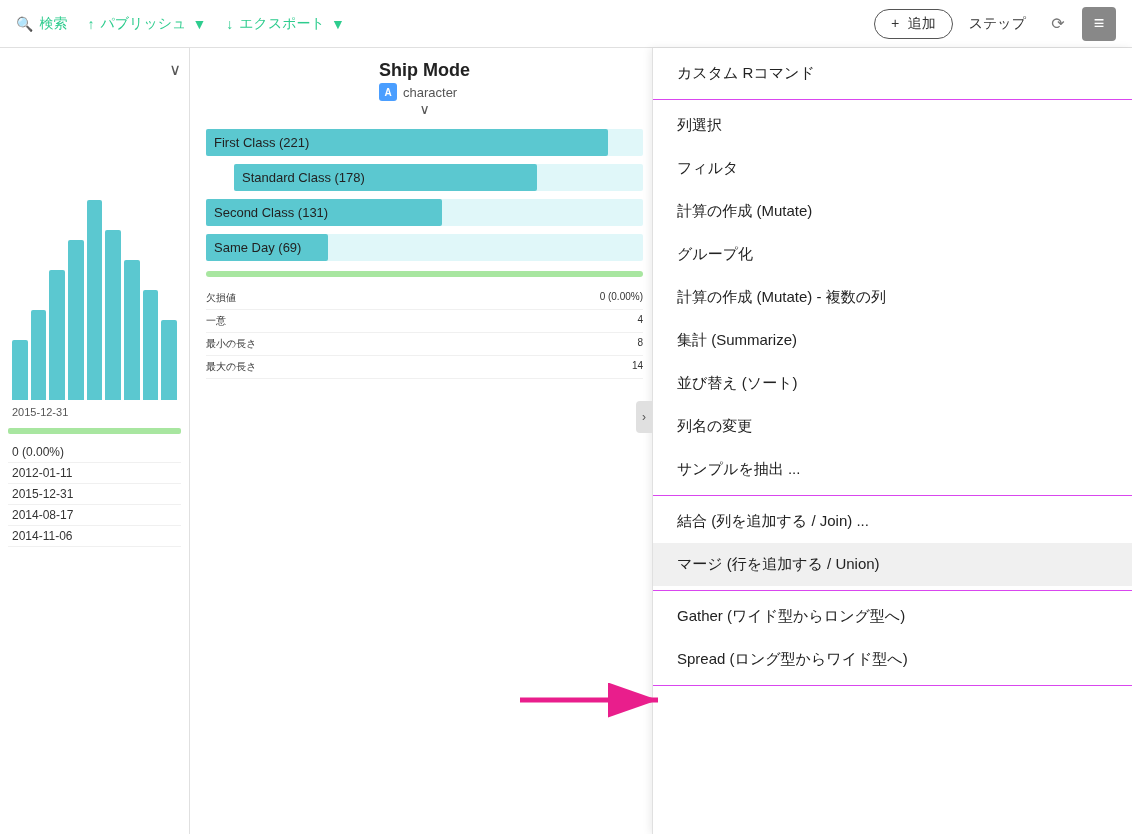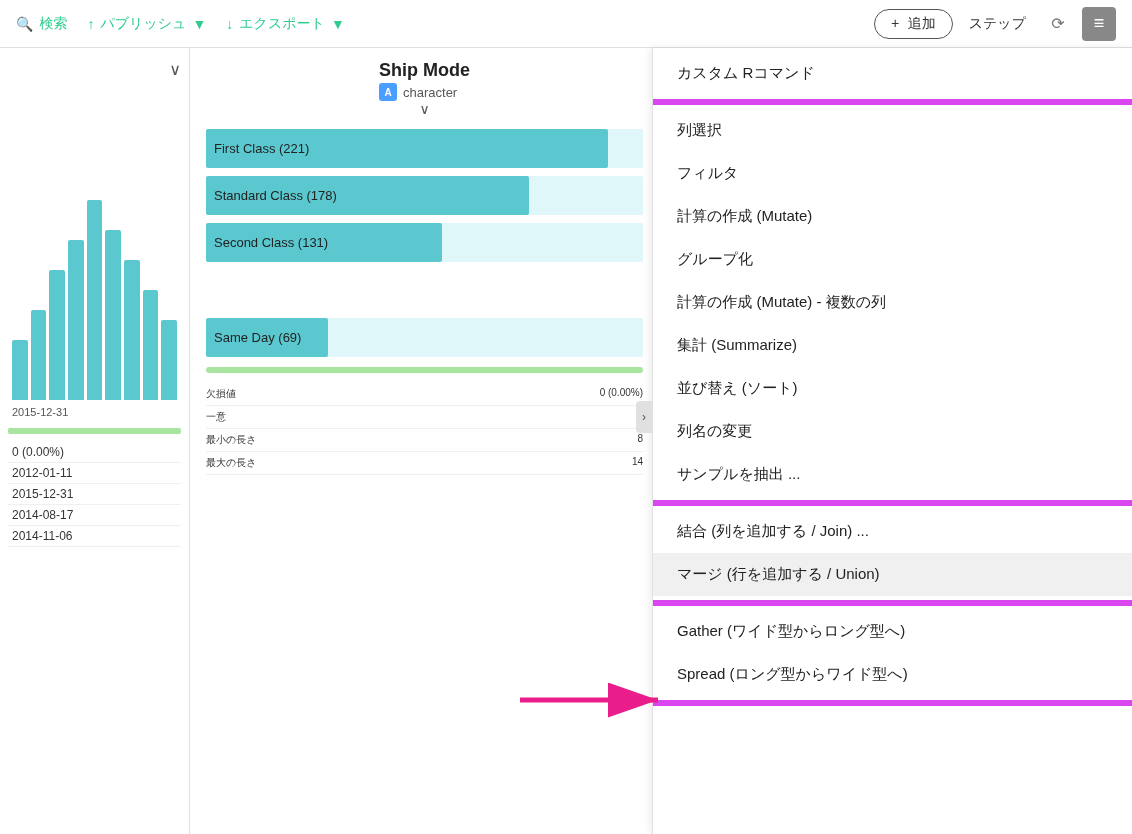--- a/index.html
+++ b/index.html
@@ -194,21 +194,21 @@
     .value-bars {
       margin-top: 12px;
     }
     .value-bar-row {
       display: flex;
       align-items: center;
       margin-bottom: 8px;
     }
     .value-bar-bg {
       flex: 1;
-      height: 39px;
+      height: 27px;
       background: #e0f7f9;
       border-radius: 2px;
       position: relative;
       display: flex;
       align-items: center;
       padding-left: 8px;
     }
     .value-bar-fill {
       position: absolute;
       left: 0;
@@ -251,21 +251,21 @@
       width: 480px;
       background: #fff;
       border-left: 1px solid #e0e0e0;
       box-shadow: -2px 0 8px rgba(0,0,0,0.08);
       z-index: 50;
       height: calc(834px - 48px);
       overflow-y: auto;
     }
     .menu-section {
       padding: 4px 0;
-      border-bottom: 6px solid #d946ef;
+      border-bottom: 1px solid #d946ef;
       text-align: center;
     }
     .menu-item {
       padding: 12px 24px;
       font-size: 15px;
       color: #222;
       cursor: pointer;
       display: flex;
       align-items: center;
     }
@@ -387,33 +387,33 @@
     </div>
 
     <div class="value-bars">
       <div class="value-bar-row">
         <div class="value-bar-bg" style="width:100%;">
           <div class="value-bar-fill" style="width:92%;"></div>
           <span class="value-bar-text">First Class (221)</span>
         </div>
       </div>
       <div class="value-bar-row">
-        <div class="value-bar-bg" style="width:100%;">
+        <div class="value-bar-bg" style="width:100%;margin-left:28px;">
           <div class="value-bar-fill" style="width:74%;"></div>
           <span class="value-bar-text">Standard Class (178)</span>
         </div>
       </div>
       <div class="value-bar-row">
         <div class="value-bar-bg" style="width:100%;">
           <div class="value-bar-fill" style="width:54%;"></div>
           <span class="value-bar-text">Second Class (131)</span>
         </div>
       </div>
       <div class="value-bar-row">
-        <div class="value-bar-bg" style="width:100%;margin-top:48px;">
+        <div class="value-bar-bg" style="width:100%;">
           <div class="value-bar-fill" style="width:28%;"></div>
           <span class="value-bar-text">Same Day (69)</span>
         </div>
       </div>
     </div>
 
     <div class="green-progress" style="width:100%"></div>
 
     <div class="center-stats">
       <div class="center-stat-row">

